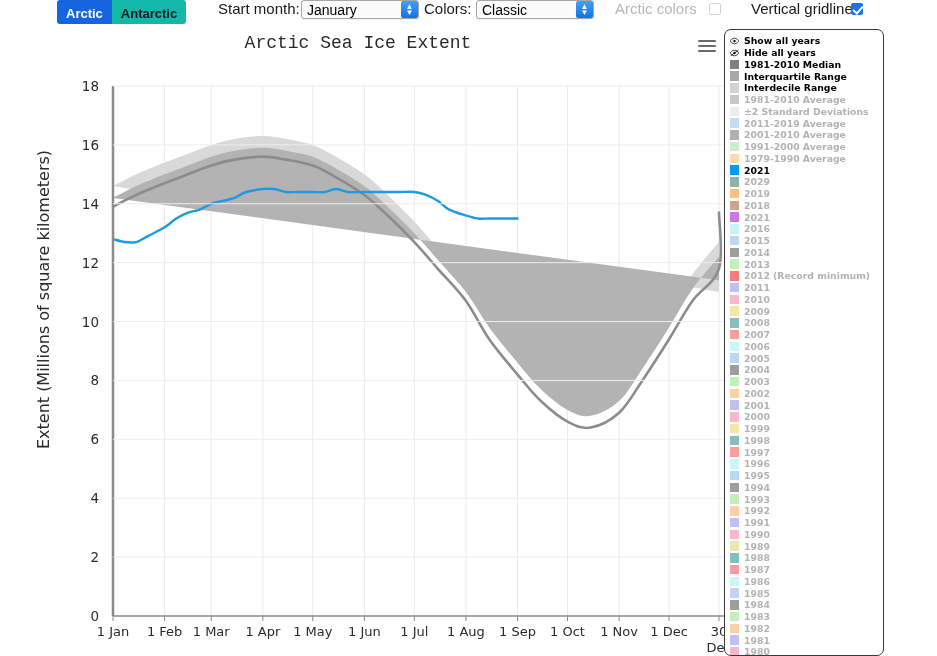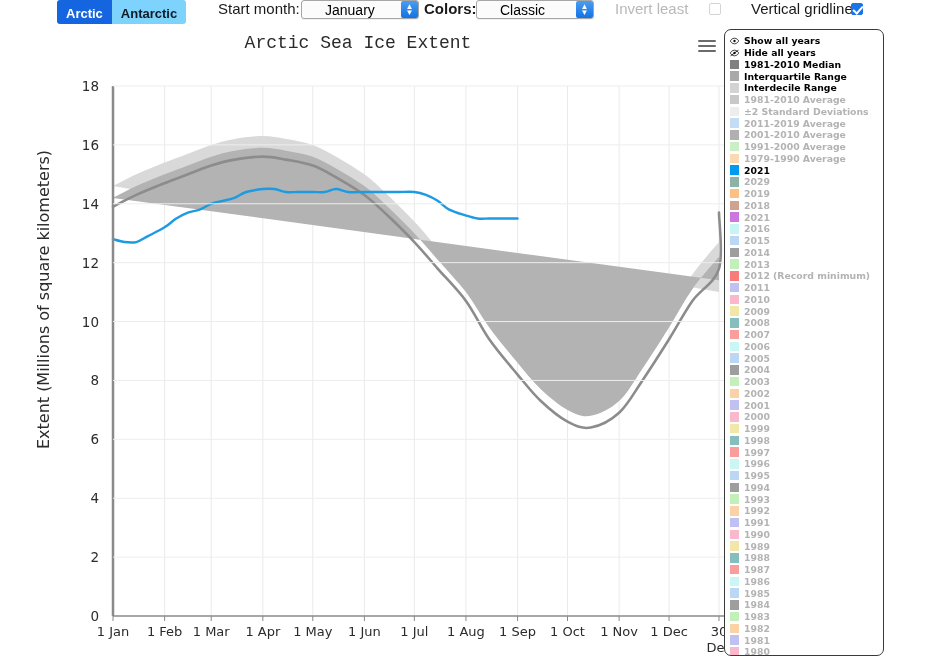--- a/index.html
+++ b/index.html
@@ -20,32 +20,32 @@
   }
   .seg-group { position: absolute; left: 57px; top: 0px; display: flex;
     border-radius: 3px; overflow: hidden; }
   .seg-btn {
     font-family: "Liberation Sans", sans-serif;
     font-size: 13px; font-weight: bold;
     padding: 6px 9px 3px 9px; line-height: 15px;
     border: none; cursor: pointer; white-space: nowrap;
   }
   .seg-btn.active { background: #1565e0; color: #ffffff; }
-  .seg-btn.inactive { background: #7dd3fc; color: #0d1a26; }
+  .seg-btn.inactive { background: #14b8a6; color: #0d1a26; }
 
   .ctl-label { font-size: 15px; color: #1a1a1a; white-space: nowrap; }
   .ctl-label.dim { color: #b8b8b8; }
 
   .sel-wrap { position: relative; display: inline-block; }
   .sel-box {
     display: inline-flex; align-items: center;
     width: 118px; height: 19px;
     background: #fbfbfb;
     border: 1px solid #a6a6a6; border-radius: 3px;
-    padding-left: 23px; font-size: 14px; color: #000;
+    padding-left: 5px; font-size: 14px; color: #000;
     box-shadow: 0 1px 0 rgba(0,0,0,0.06);
   }
   .sel-stepper {
     position: absolute; right: 1px; top: 1px; width: 17px; height: 17px;
     background: linear-gradient(#4a9df0, #1273e6);
     border-radius: 2px; color: #fff;
     display: flex; flex-direction: column; align-items: center; justify-content: center;
     line-height: 6px; font-size: 8px;
   }
   .sel-stepper span { display: block; }
@@ -135,30 +135,30 @@
 
     <span class="ctl-label" style="position:absolute;left:218px;top:0px;">Start month:</span>
     <span class="sel-wrap" style="position:absolute;left:301px;top:0px;">
       <span class="sel-box">January</span>
       <span class="sel-stepper">
         <span>▲</span>
           <span>▼</span>
       </span>
     </span>
 
-    <span class="ctl-label" style="position:absolute;left:424px;top:0px;font-weight:bold;">Colors:</span>
+    <span class="ctl-label" style="position:absolute;left:424px;top:0px;">Colors:</span>
     <span class="sel-wrap" style="position:absolute;left:476px;top:0px;">
       <span class="sel-box">Classic</span>
       <span class="sel-stepper">
         <span>▲</span>
           <span>▼</span>
       </span>
     </span>
 
-    <span class="ctl-label dim" style="position:absolute;left:615px;top:0px;">Invert least</span>
+    <span class="ctl-label dim" style="position:absolute;left:615px;top:0px;">Arctic colors</span>
     <span class="chk dim" style="position:absolute;left:709px;top:3px;"></span>
 
     <span class="ctl-label" style="position:absolute;left:751px;top:0px;">Vertical gridlines</span>
     <span class="chk checked" style="position:absolute;left:851px;top:3px;"></span>
   </div>
 
   <div class="chart-title">Arctic Sea Ice Extent</div>
 
   <div class="hamburger">
     <i></i>

